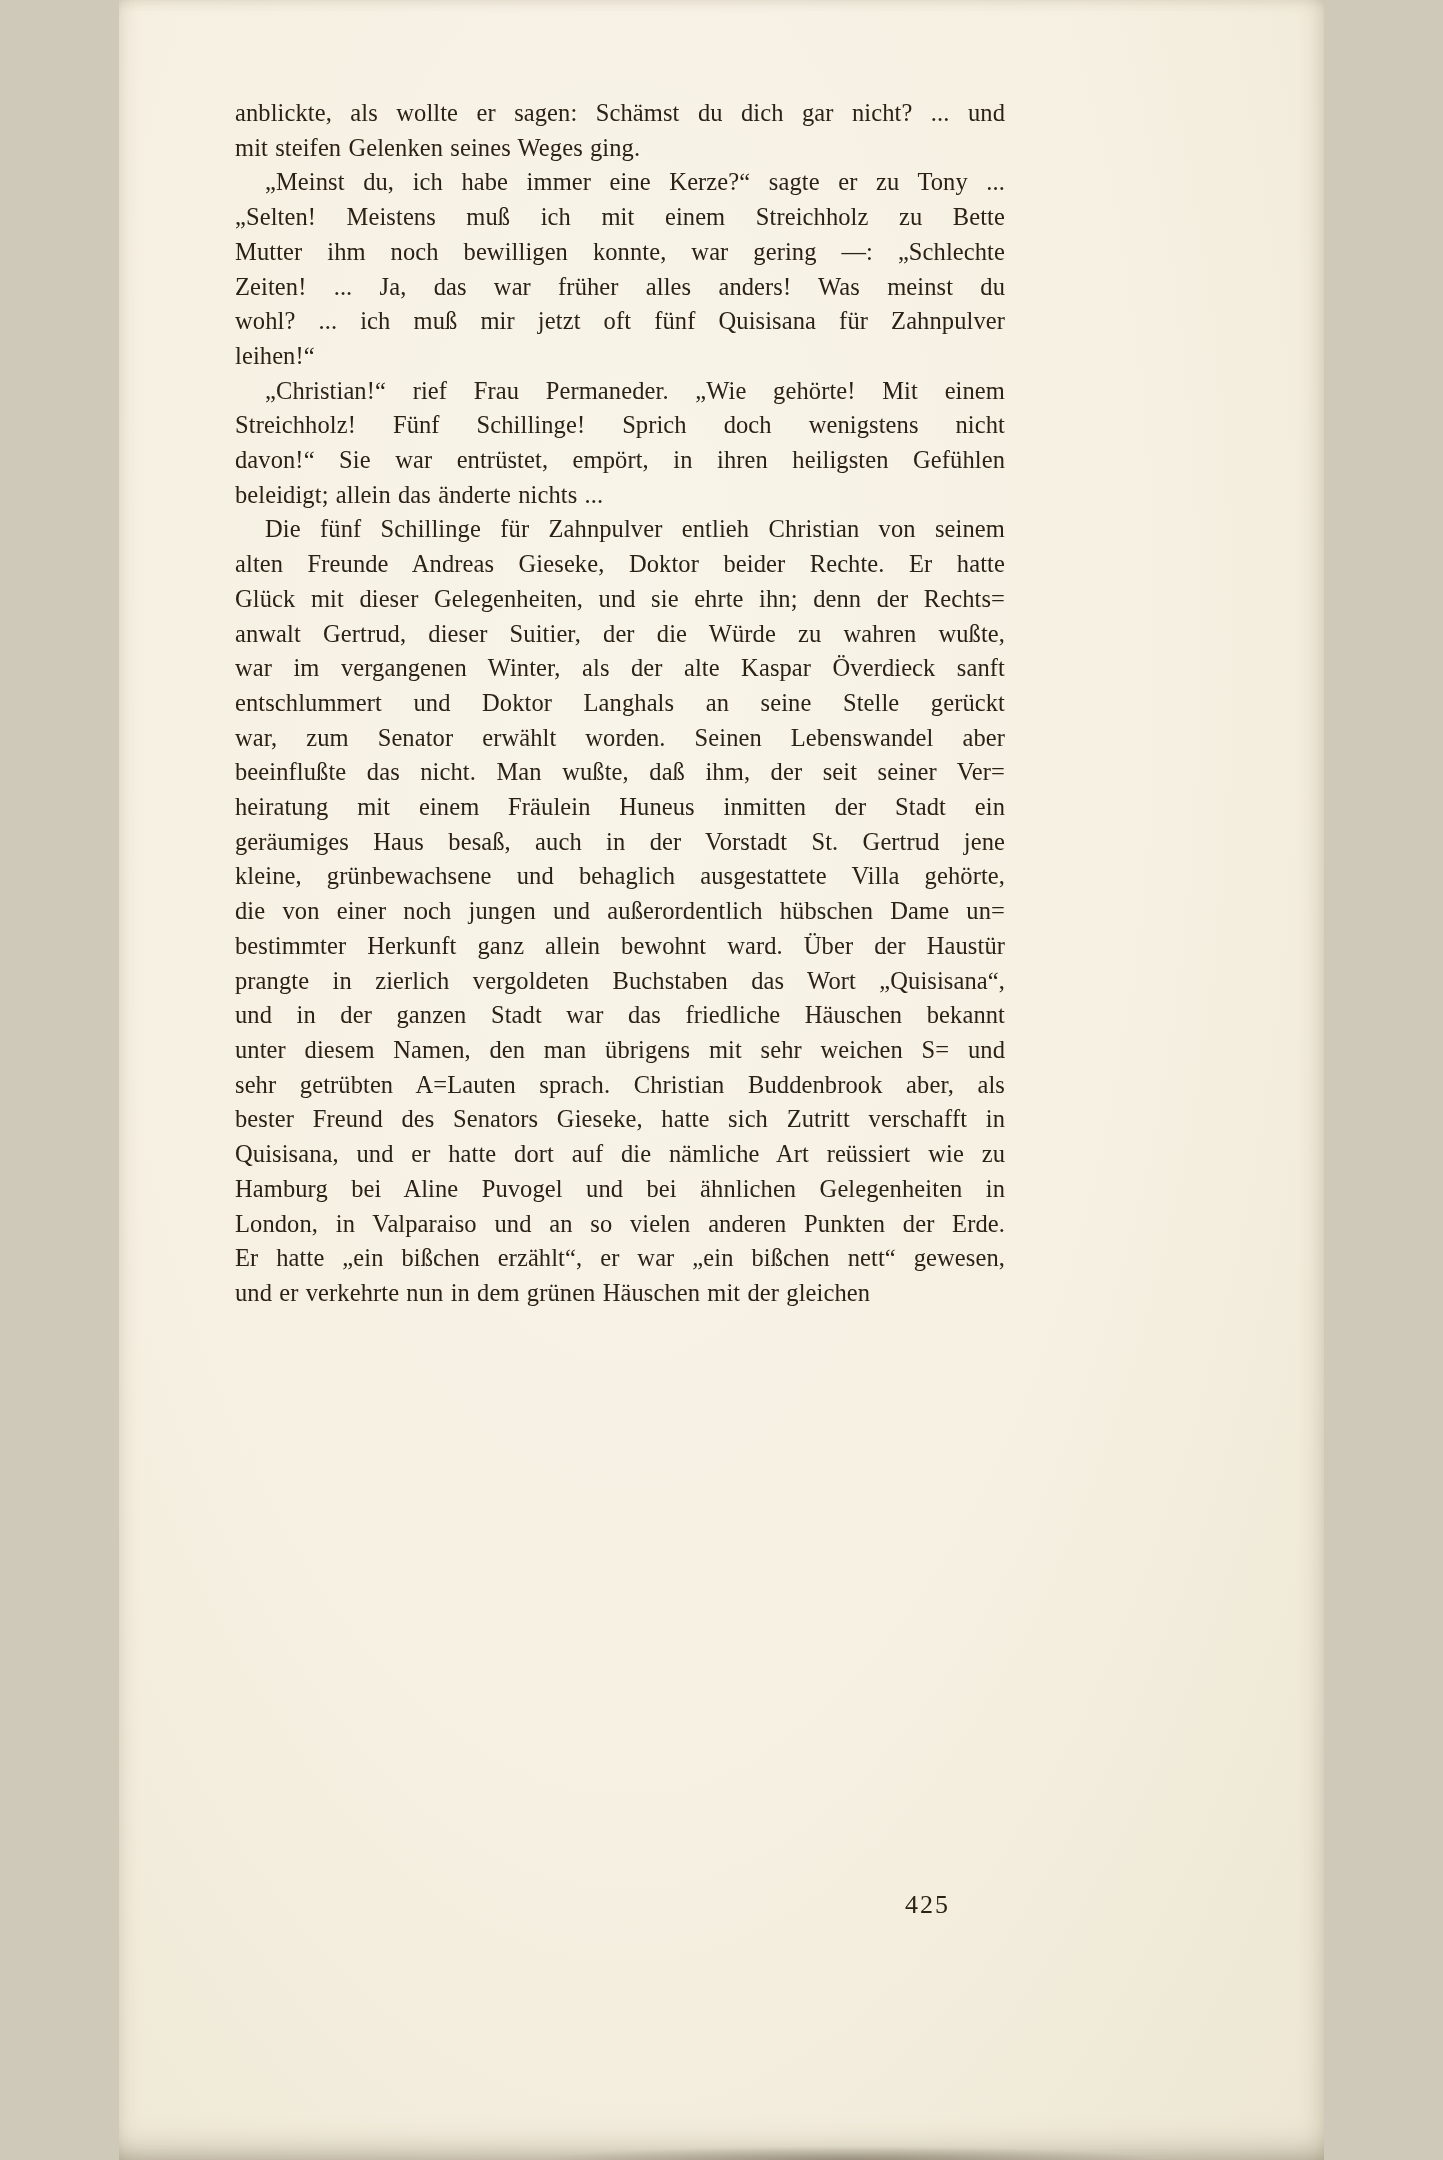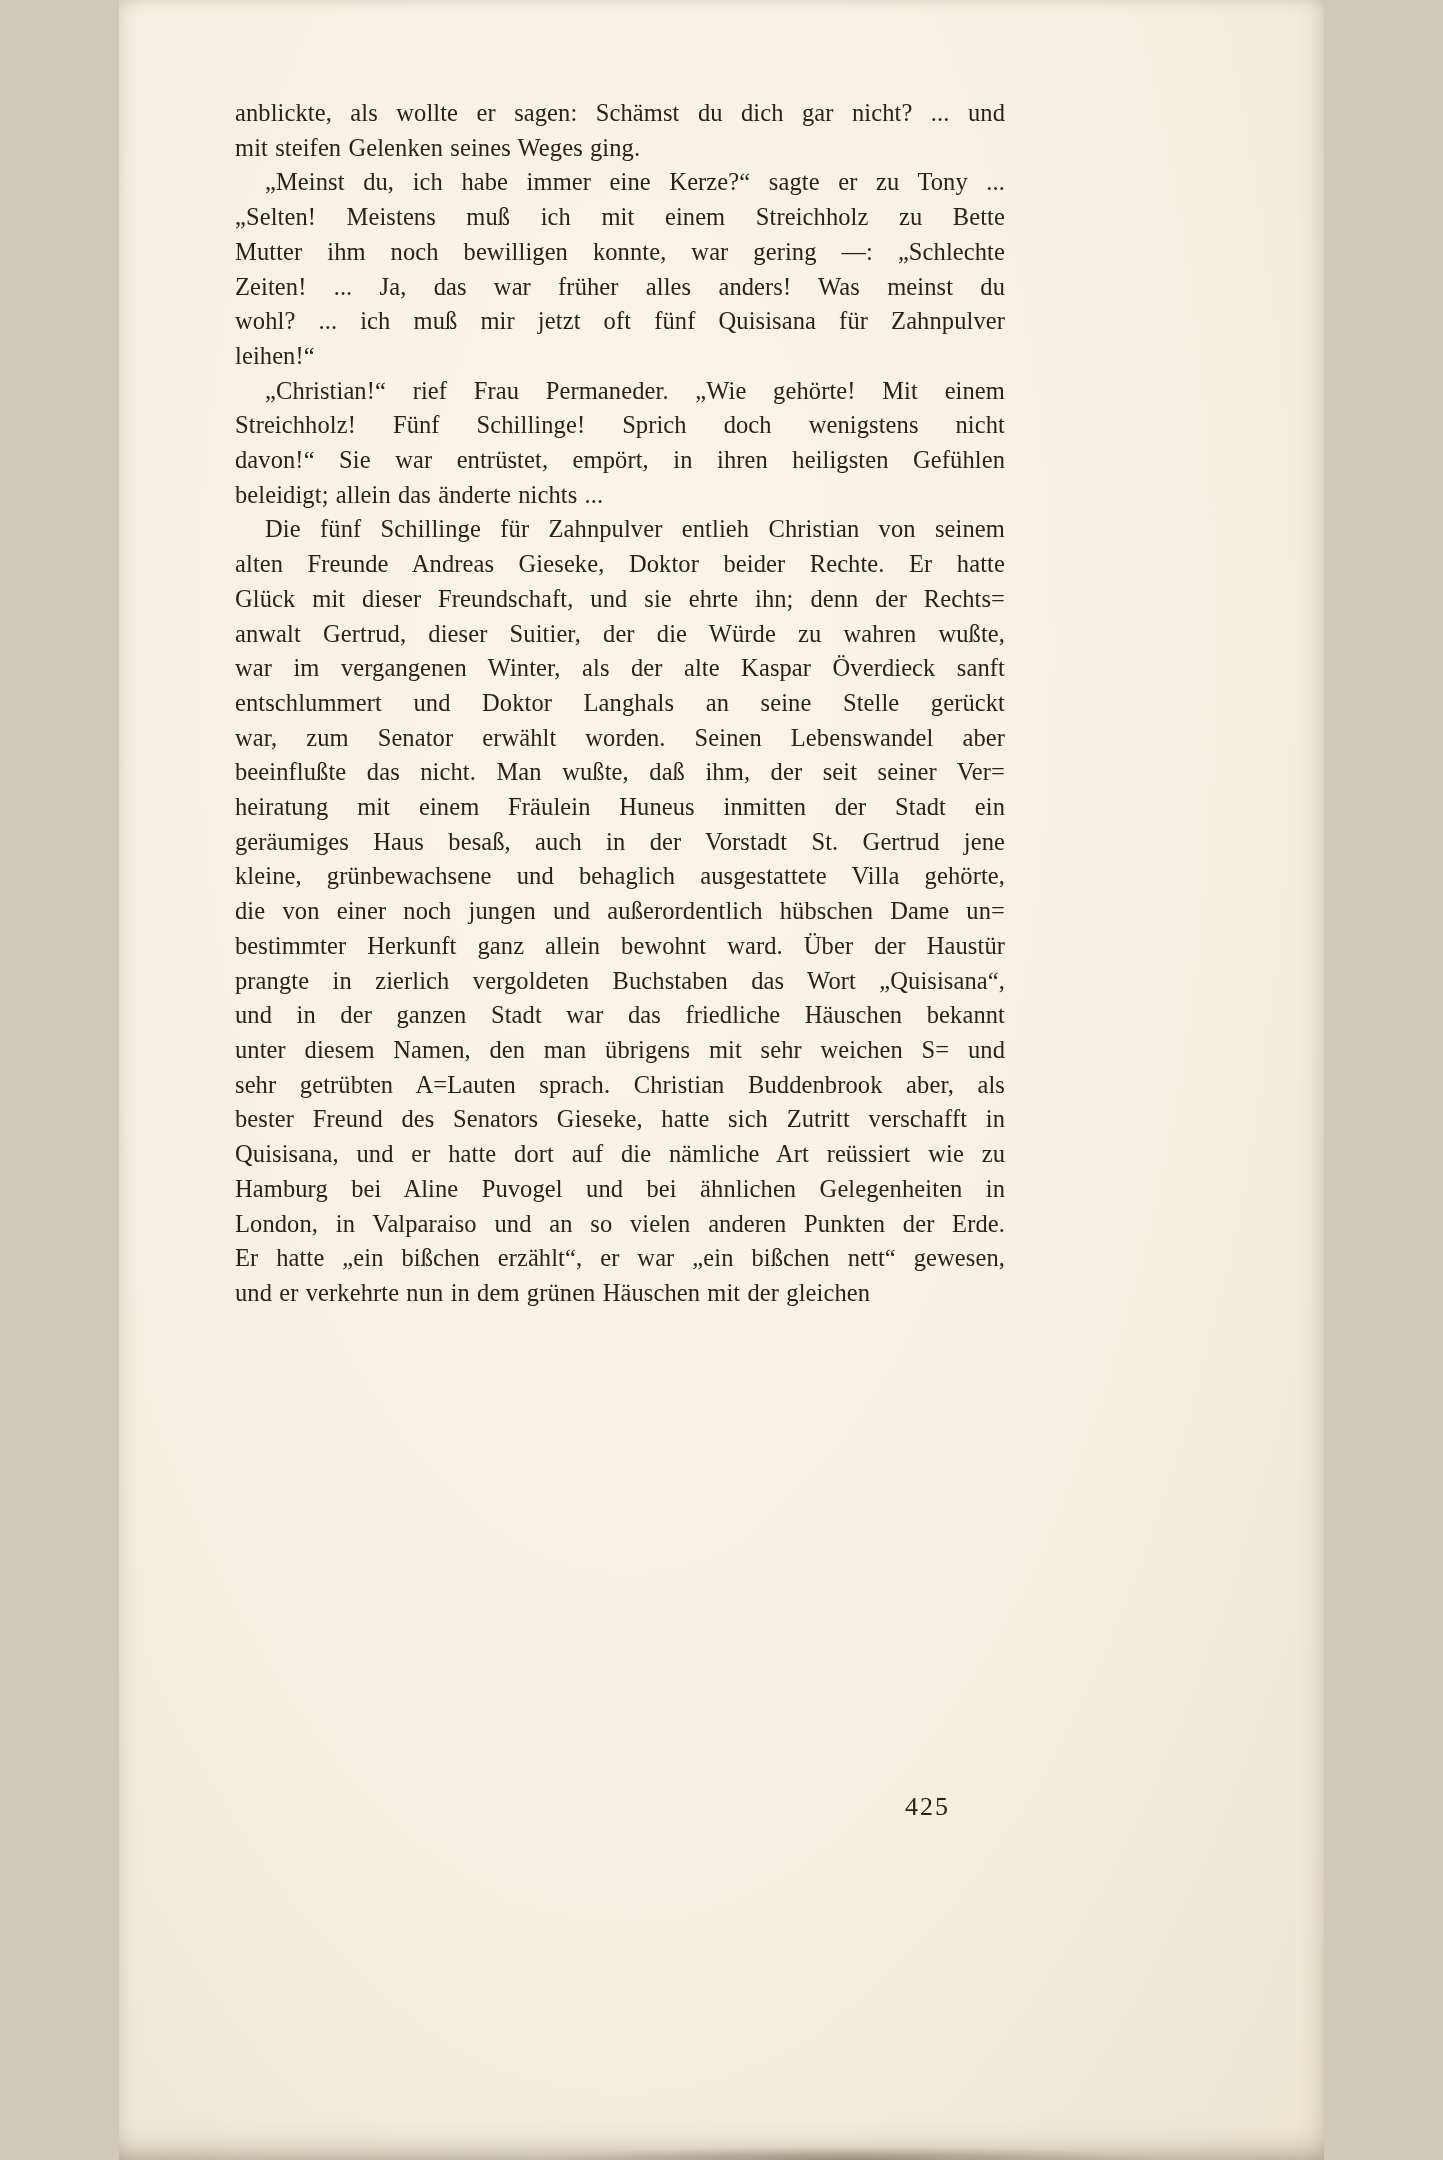--- a/index.html
+++ b/index.html
@@ -47,21 +47,21 @@
   }
   .line.last {
     text-align-last: left;
   }
   .line.indent {
     padding-left: 30px;
   }
   .page-number {
     position: absolute;
     left: 786px;
-    top: 1792px;
+    top: 1890px;
     font-size: 26px;
     letter-spacing: 2px;
     color: var(--ink);
   }
   
   .bottom-smudge {
     position: absolute;
     left: 420px;
     bottom: 0px;
     width: 620px;
@@ -89,21 +89,21 @@
       </div>
       <div class="paragraph">
         <div class="line indent">„Christian!“ rief Frau Permaneder. „Wie gehörte! Mit einem</div>
         <div class="line">Streichholz! Fünf Schillinge! Sprich doch wenigstens nicht</div>
         <div class="line">davon!“ Sie war entrüstet, empört, in ihren heiligsten Gefühlen</div>
         <div class="line last">beleidigt; allein das änderte nichts ...</div>
       </div>
       <div class="paragraph">
         <div class="line indent">Die fünf Schillinge für Zahnpulver entlieh Christian von seinem</div>
         <div class="line">alten Freunde Andreas Gieseke, Doktor beider Rechte. Er hatte</div>
-        <div class="line">Glück mit dieser Freundschaft, und sie ehrte ihn; denn der Rechts=</div>
+        <div class="line">Glück mit dieser Gelegenheiten, und sie ehrte ihn; denn der Rechts=</div>
         <div class="line">anwalt Gertrud, dieser Suitier, der die Würde zu wahren wußte,</div>
         <div class="line">war im vergangenen Winter, als der alte Kaspar Överdieck sanft</div>
         <div class="line">entschlummert und Doktor Langhals an seine Stelle gerückt</div>
         <div class="line">war, zum Senator erwählt worden. Seinen Lebenswandel aber</div>
         <div class="line">beeinflußte das nicht. Man wußte, daß ihm, der seit seiner Ver=</div>
         <div class="line">heiratung mit einem Fräulein Huneus inmitten der Stadt ein</div>
         <div class="line">geräumiges Haus besaß, auch in der Vorstadt St. Gertrud jene</div>
         <div class="line">kleine, grünbewachsene und behaglich ausgestattete Villa gehörte,</div>
         <div class="line">die von einer noch jungen und außerordentlich hübschen Dame un=</div>
         <div class="line">bestimmter Herkunft ganz allein bewohnt ward. Über der Haustür</div>

